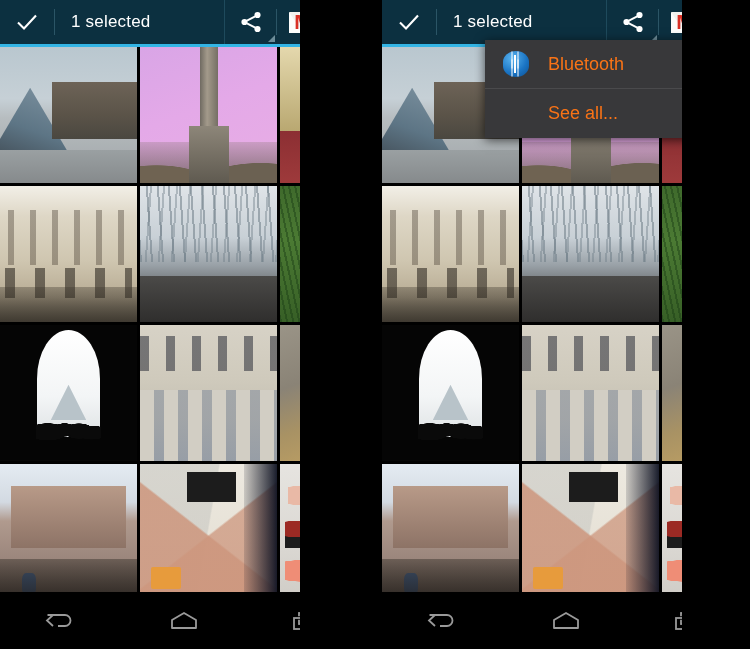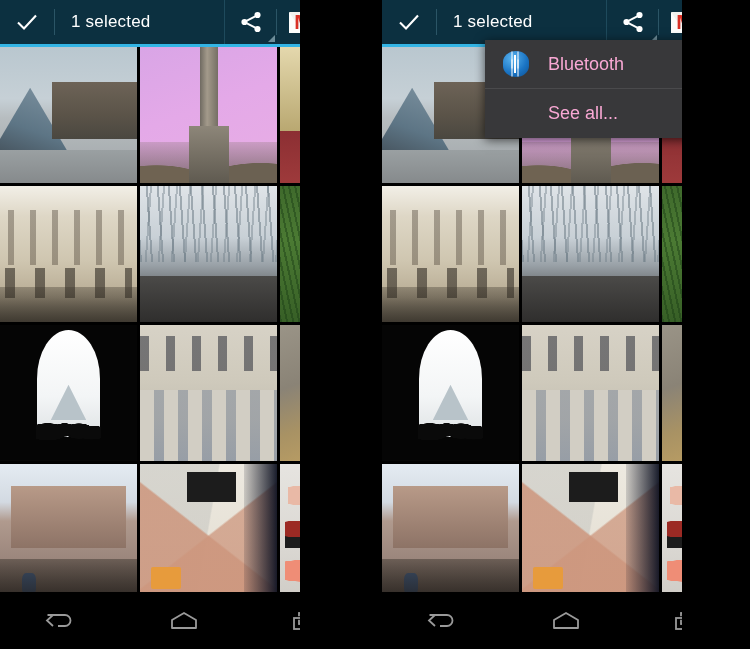--- a/index.html
+++ b/index.html
@@ -304,21 +304,21 @@
   
   .dropdown {
     position:absolute; top:40px; left:103px; width:250px;
     background:#38383a;
     box-shadow:0 2px 10px rgba(0,0,0,.65);
     z-index:20;
   }
   .dd-item {
     display:flex; align-items:center; height:49px; padding-left:18px;
     border-bottom:1px solid #4a4a4c;
-    color:#f9a8d4; font-size:18px;
+    color:#f97316; font-size:18px;
   }
   .dd-item:last-child { border-bottom:none; }
   .dd-icon { width:26px; height:26px; margin-right:19px; flex:0 0 auto; position:relative; }
   .dd-label { white-space:nowrap; }
   .dd-item.no-icon .dd-label { margin-left:45px; }
 
   
   .ic-bt { border-radius:50%/42%; background:radial-gradient(circle at 35% 28%, #5ab4ef 0%, #1a74c4 58%, #0c4f92 100%); }
   .ic-bt::after{
     content:""; position:absolute; left:11px; top:4px; width:2px; height:18px; background:#fff;

